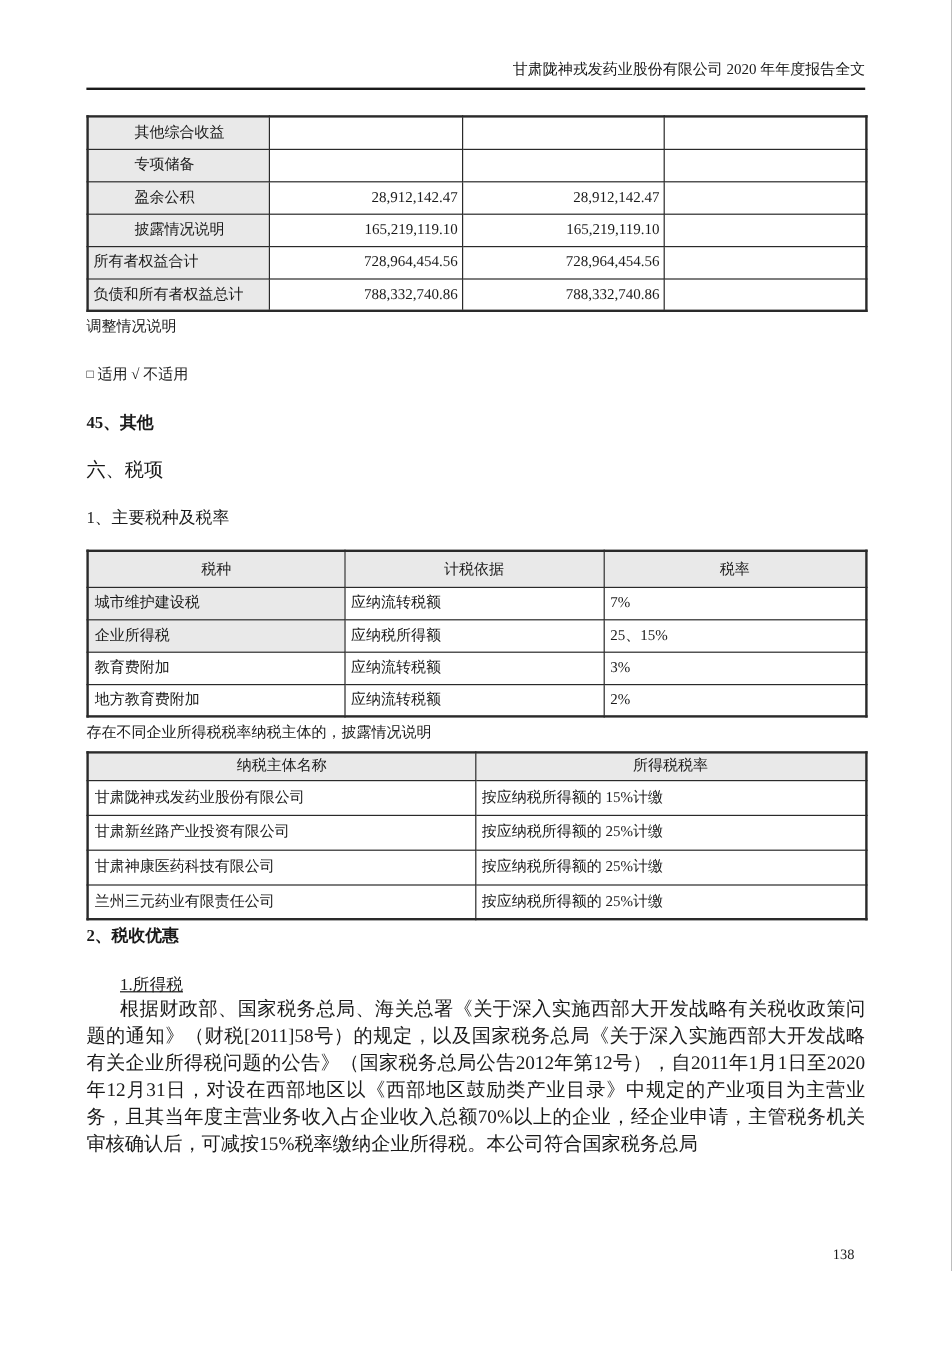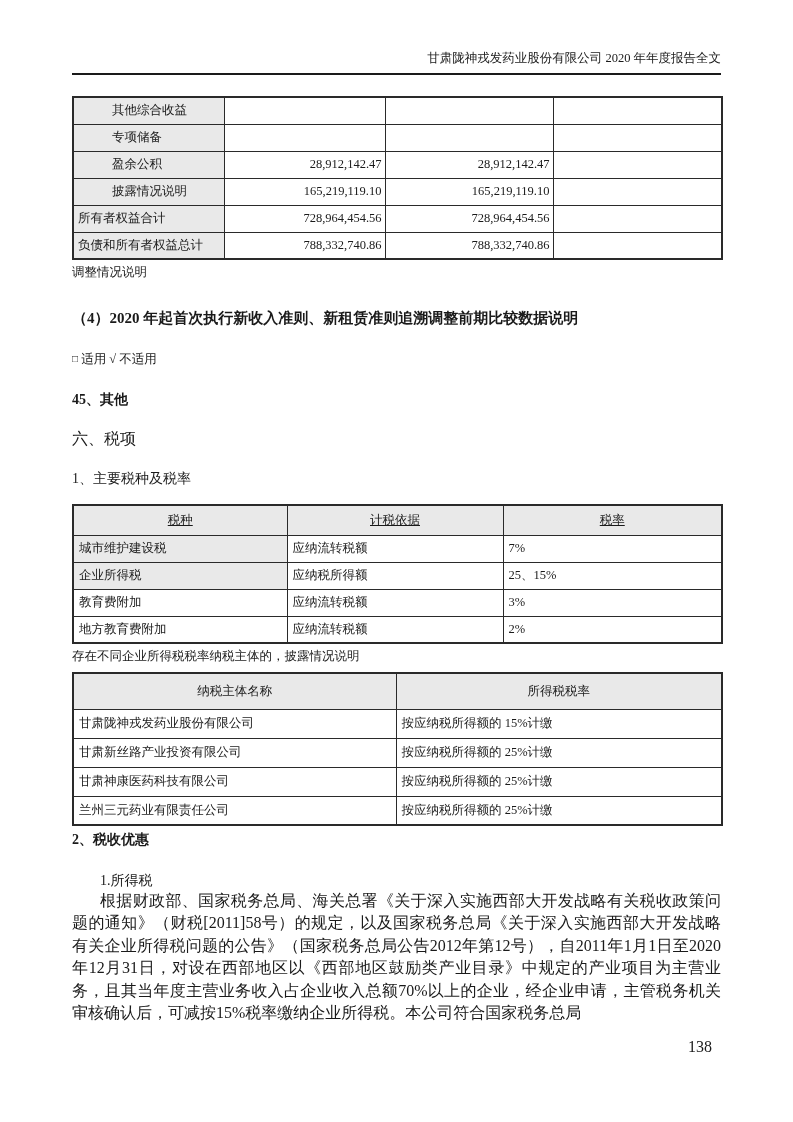--- a/index.html
+++ b/index.html
@@ -52,40 +52,40 @@
   .equity-table td.num { text-align: right; padding-right: 3px; }
   .small-note { margin-top: 4px; font-size: 12.5px; line-height: 17px; }
   .h-sub4 { margin-top: 27px; font-size: 15px; font-weight: bold; line-height: 20px; }
   .applicability { margin-top: 23px; font-size: 12.5px; line-height: 17px; }
   .applicability .box { font-size: 10px; position: relative; top: -1px; }
   .h-45 { margin-top: 22px; font-size: 14px; font-weight: bold; line-height: 19px; }
   .h-6 { margin-top: 19px; font-size: 16px; font-weight: normal; line-height: 21px; }
   .h-num { margin-top: 20px; font-size: 14px; font-weight: normal; line-height: 19px; }
   
   .tax-table { margin-top: 16px; }
-  .tax-table th { height: 30px; text-align: center; background: #e9e9e9; text-decoration: underline; }
+  .tax-table th { height: 30px; text-align: center; background: #e9e9e9; }
   .tax-table td { height: 27px; padding-left: 5px; }
   
   .entity-table { margin-top: 7px; }
-  .entity-table th { height: 36px; background: #e9e9e9; }
+  .entity-table th { height: 23px; background: #e9e9e9; }
   .entity-table td { height: 29px; padding-left: 5px; }
   .h-2 { margin-top: 4px; font-size: 14px; font-weight: bold; line-height: 19px; }
-  .sub-income { margin-top: 22px; font-size: 14px; line-height: 19px; text-indent: 28px; }
+  .sub-income { margin-top: 22px; font-size: 14px; line-height: 19px; text-indent: 28px; text-decoration: underline; }
   .para {
     margin-top: 0;
     font-size: 16px;
     line-height: 22.4px;
     text-align: justify;
     text-indent: 28px;
   }
   .page-number {
     position: absolute;
     top: 1038px;
     right: 81px;
-    font-size: 16px;
+    font-size: 12px;
   }
 </style>
 </head>
 <body>
 
 <div class="page">
   <div class="content">
 
     <div class="doc-header">甘肃陇神戎发药业股份有限公司 2020 年年度报告全文</div>
 
@@ -131,21 +131,20 @@
           <td class="lbl shaded">负债和所有者权益总计</td>
           <td class="num">788,332,740.86</td>
           <td class="num">788,332,740.86</td>
           <td class="num"></td>
         </tr>
       </tbody>
     </table>
 
     <div class="small-note">调整情况说明</div>
 
-    <div class="h-sub4">（4）2020 年起首次执行新收入准则、新租赁准则追溯调整前期比较数据说明</div>
 
     <div class="applicability">
       <span class="box">□</span>
       <span>适用</span>
       <span>√</span>
       <span>不适用</span>
     </div>
 
     <div class="h-45">45、其他</div>
 

